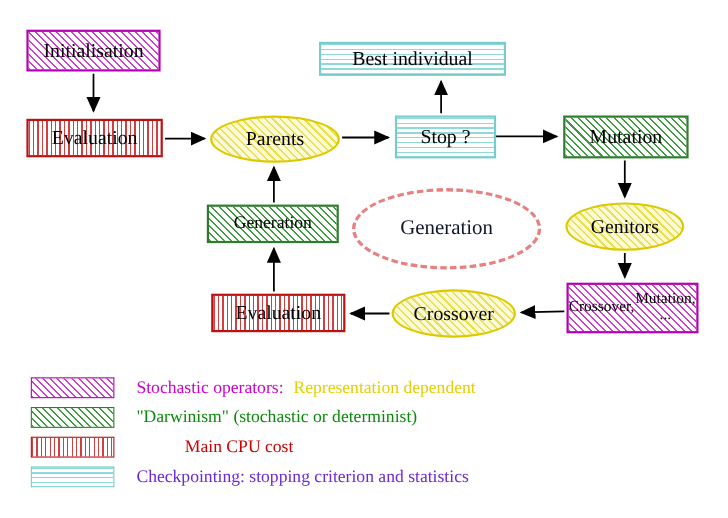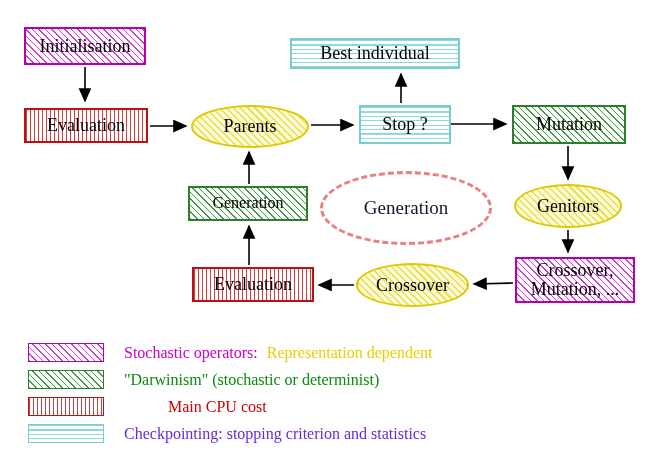--- a/index.html
+++ b/index.html
@@ -121,21 +121,21 @@
   <div class="node ellipse-yellow" style="left:191px; top:105px; width:118px; height:43px;">Parents</div>
 
   <div class="node stripe-cyan" style="left:290px; top:38px; width:170px; height:31px;">Best individual</div>
 
   <div class="node stripe-cyan" style="left:359px; top:105px; width:92px; height:39px;">Stop ?</div>
 
   <div class="node hatch-green" style="left:512px; top:105px; width:114px; height:39px;">Mutation</div>
 
   <div class="node ellipse-yellow" style="left:514px; top:184px; width:108px; height:44px;">Genitors</div>
 
-  <div class="node hatch-magenta" style="left:515px; top:257px; width:120px; height:46px; font-size:18px; flex-direction:column;">
+  <div class="node hatch-magenta" style="left:515px; top:257px; width:120px; height:46px; font-size:14px; flex-direction:row;">
     <span>Crossover,</span>
     <span>Mutation, ...</span>
   </div>
 
   <div class="node ellipse-yellow" style="left:356px; top:263px; width:113px; height:44px;">Crossover</div>
 
   <div class="node stripe-red" style="left:192px; top:267px; width:122px; height:35px;">Evaluation</div>
 
   <div class="node hatch-green" style="left:188px; top:186px; width:120px; height:35px; font-size:16px;">Generation</div>
 

